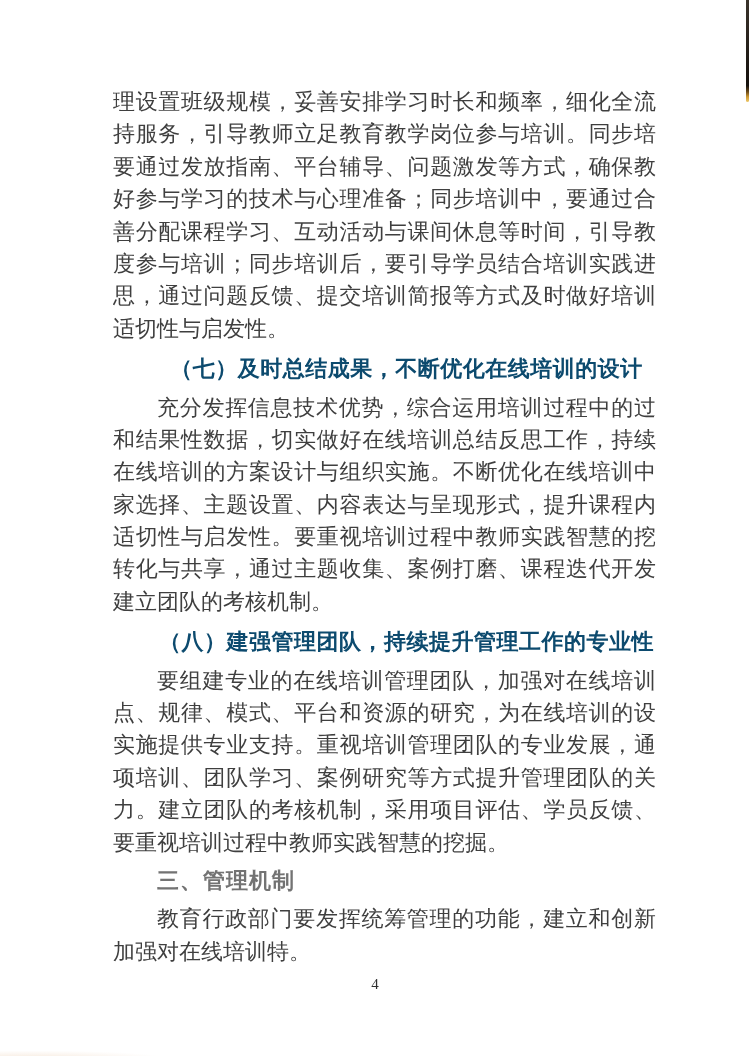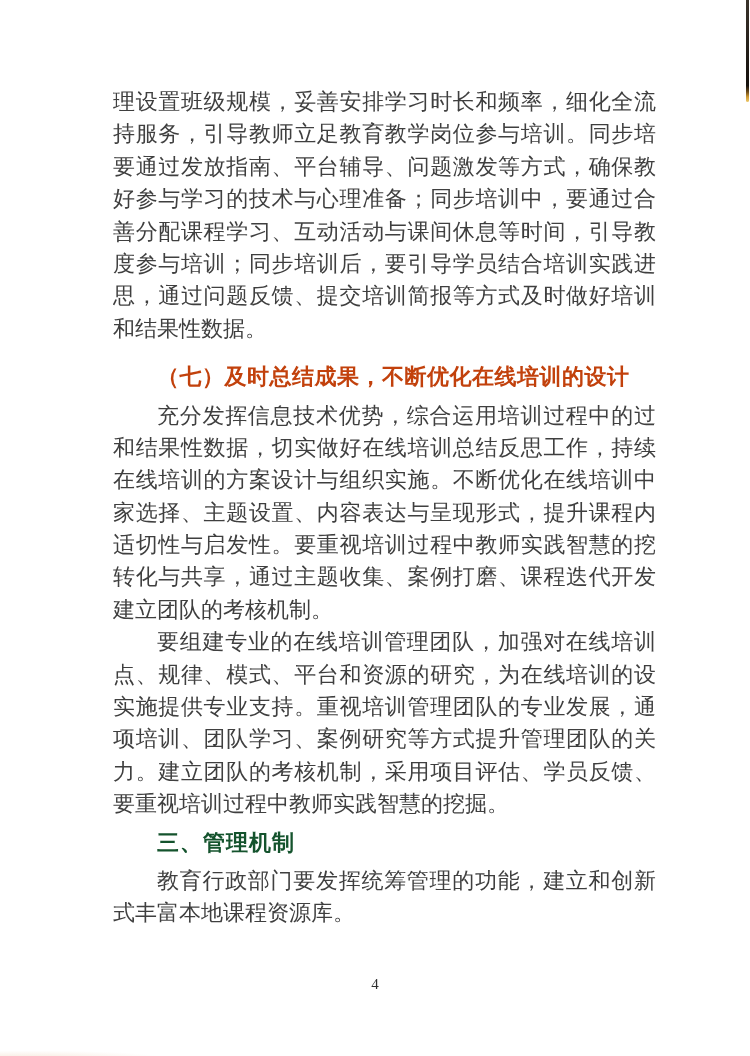--- a/index.html
+++ b/index.html
@@ -28,31 +28,32 @@
   .line {
     height: 32.4px;
     overflow: hidden;
     text-align: justify;
     text-align-last: left;
   }
   .line.fill { text-align-last: justify; }
   .line.indent { text-indent: 2em; }
   .h-serif {
     font-weight: bold;
-    color: #c2410c;
+    color: #0c4a6e;
     text-indent: 2em;
-    margin: 16px 0 6px 0;
+    margin: 8px 0 6px 0;
     height: 32.4px;
     letter-spacing: 0.5px;
     white-space: nowrap;
+    text-align: center;
   }
   .h-sans {
     font-family: "Liberation Sans", "DejaVu Sans", sans-serif;
     font-weight: bold;
-    color: #14532d;
+    color: #737373;
     text-indent: 2em;
     margin: 6px 0 6px 0;
     height: 32.4px;
     letter-spacing: 1px;
     white-space: nowrap;
   }
   .page-number {
     position: absolute;
     top: 976px;
     left: 0;
@@ -95,44 +96,45 @@
 <div class="page">
   <div class="content">
       <div class="para">
         <div class="line fill">理设置班级规模，妥善安排学习时长和频率，细化全流程支</div>
         <div class="line fill">持服务，引导教师立足教育教学岗位参与培训。同步培训前，</div>
         <div class="line fill">要通过发放指南、平台辅导、问题激发等方式，确保教师做</div>
         <div class="line fill">好参与学习的技术与心理准备；同步培训中，要通过合理妥</div>
         <div class="line fill">善分配课程学习、互动活动与课间休息等时间，引导教师深</div>
         <div class="line fill">度参与培训；同步培训后，要引导学员结合培训实践进行反</div>
         <div class="line fill">思，通过问题反馈、提交培训简报等方式及时做好培训成果</div>
-        <div class="line">和结果性数据。</div>
+        <div class="line">适切性与启发性。</div>
       </div>
       <div class="h-serif">（七）及时总结成果，不断优化在线培训的设计</div>
       <div class="para">
         <div class="line fill indent">充分发挥信息技术优势，综合运用培训过程中的过程性</div>
         <div class="line fill">和结果性数据，切实做好在线培训总结反思工作，持续优化</div>
         <div class="line fill">在线培训的方案设计与组织实施。不断优化在线培训中的专</div>
         <div class="line fill">家选择、主题设置、内容表达与呈现形式，提升课程内容的</div>
         <div class="line fill">适切性与启发性。要重视培训过程中教师实践智慧的挖掘、</div>
         <div class="line fill">转化与共享，通过主题收集、案例打磨、课程迭代开发等方</div>
         <div class="line">建立团队的考核机制。</div>
       </div>
+      <div class="h-serif">（八）建强管理团队，持续提升管理工作的专业性</div>
       <div class="para">
         <div class="line fill indent">要组建专业的在线培训管理团队，加强对在线培训特</div>
         <div class="line fill">点、规律、模式、平台和资源的研究，为在线培训的设计与</div>
         <div class="line fill">实施提供专业支持。重视培训管理团队的专业发展，通过专</div>
         <div class="line fill">项培训、团队学习、案例研究等方式提升管理团队的关键能</div>
         <div class="line fill">力。建立团队的考核机制，采用项目评估、学员反馈、团队</div>
         <div class="line">要重视培训过程中教师实践智慧的挖掘。</div>
       </div>
       <div class="h-sans">三、管理机制</div>
       <div class="para">
         <div class="line fill indent">教育行政部门要发挥统筹管理的功能，建立和创新面向</div>
-        <div class="line">式丰富本地课程资源库。</div>
+        <div class="line">加强对在线培训特。</div>
       </div>
     </div>
 
   <div class="page-number">4</div>
 
   <div class="scan-edge"></div>
 
   <div class="scan-smudge"></div>
 </div>
 

